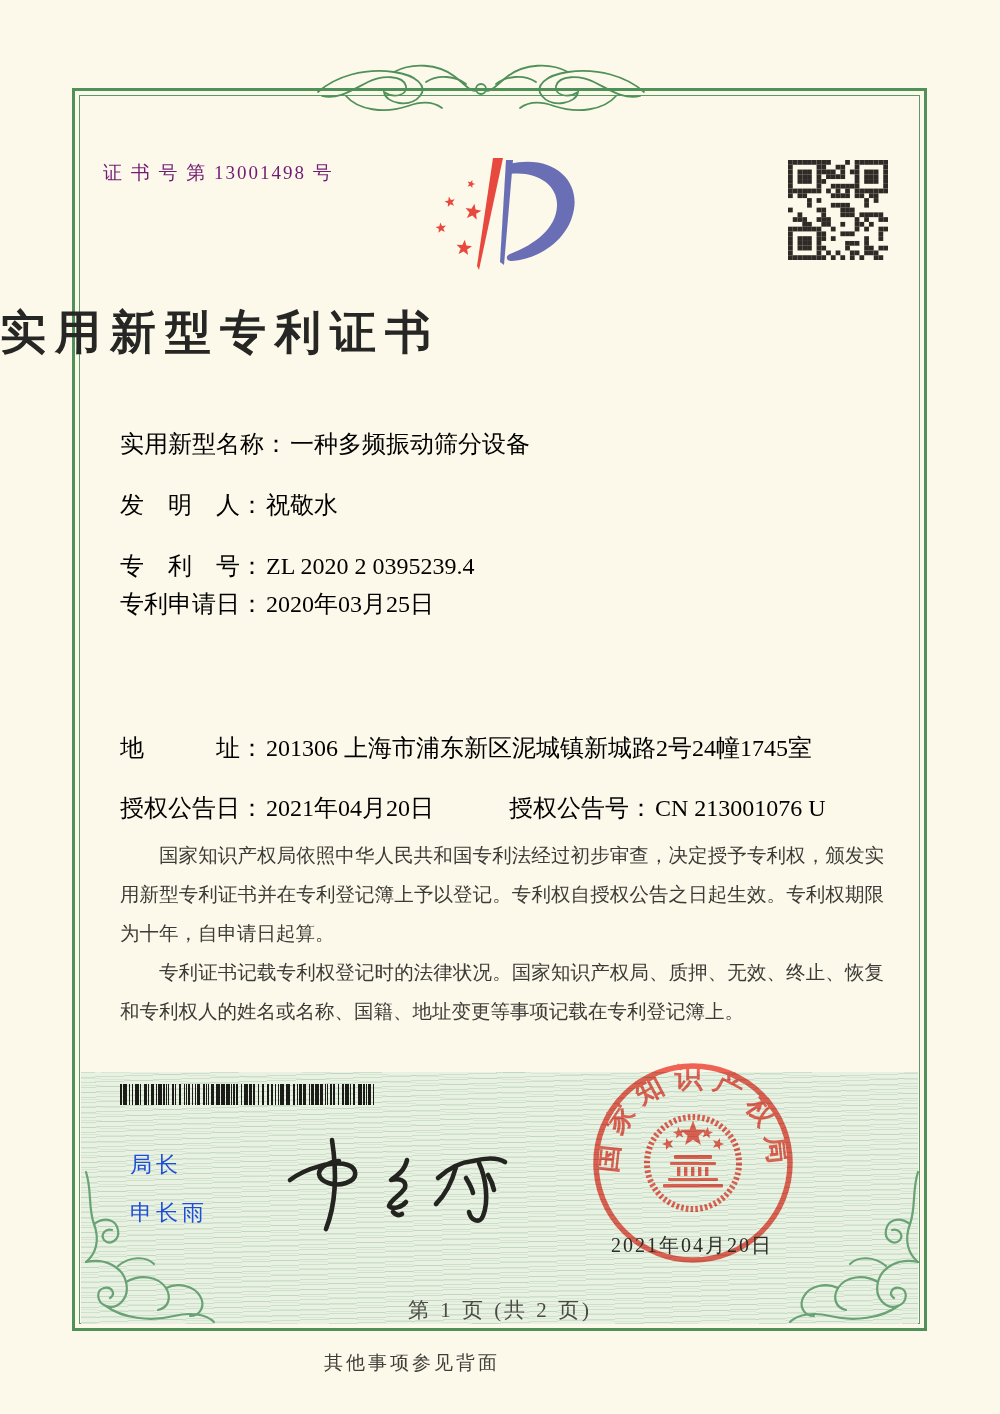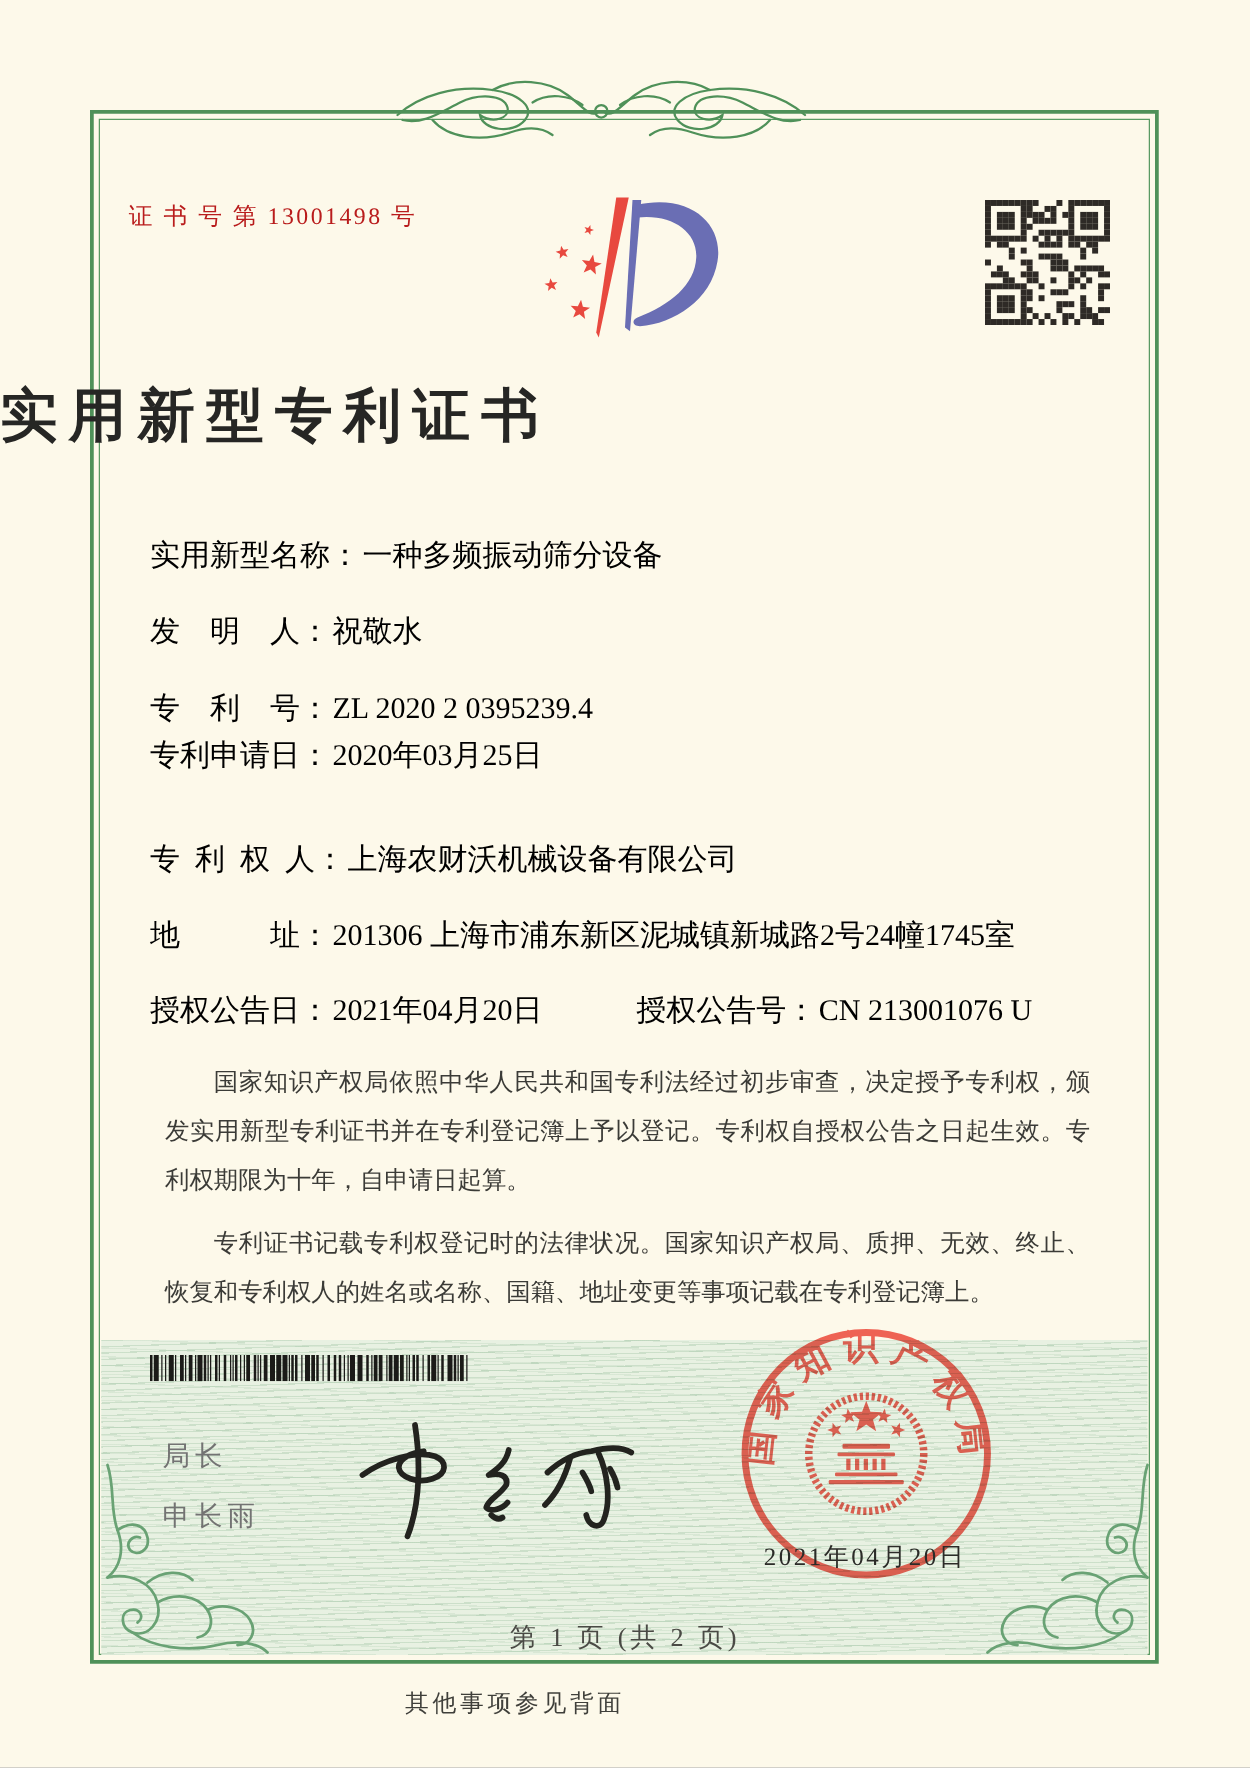--- a/index.html
+++ b/index.html
@@ -25,21 +25,21 @@
   
   .green-band{
     position:absolute;left:81px;top:1072px;width:837px;height:252px;
     background-color:#e8f1e2;
     background-image:
       repeating-linear-gradient(178deg, rgba(104,160,115,.22) 0 1px, rgba(104,160,115,0) 1px 5px),
       repeating-linear-gradient(182deg, rgba(104,160,115,.12) 0 1px, rgba(104,160,115,0) 1px 7px);
   }
   .cert-no{
     position:absolute;left:103px;top:160px;
-    font-size:19px;letter-spacing:2px;color:#b91c1c;
+    font-size:19px;letter-spacing:2px;color:#701a75;
   }
   .logo{position:absolute;left:425px;top:146px;}
   .qr{position:absolute;left:788px;top:160px;}
   .doc-title{
     position:absolute;left:0;top:302px;width:896px;
     font-size:46px;font-weight:bold;
     letter-spacing:9px;color:#262624;
   }
   .field{
     position:absolute;left:120px;width:780px;
@@ -47,25 +47,25 @@
   }
   .field .lbl{margin-right:2px;}
   .f0{top:428px;} .f1{top:489px;} .f2{top:550px;}
   .f3{top:588px;} .f4{top:671px;} .f5{top:708px;margin-top:24px;}
   .f6{top:792px;}
   .grant-right{position:absolute;left:377px;margin-left:12px;}
   .body-text{
     position:absolute;left:120px;top:836px;width:764px;
     font-size:19.5px;line-height:39px;text-align:justify;color:#3b3b37;
   }
-  .body-text p{margin:12px;text-indent:2em;font-family:Liberation Mono, monospace;}
+  .body-text p{margin:0;text-indent:2em;}
   .barcode{position:absolute;left:120px;top:1084px;}
   .signer{
     position:absolute;left:130px;top:1150px;
-    font-size:22px;color:#737373;
+    font-size:22px;color:#1d4ed8;
     font-family:Liberation Mono, monospace;
   }
   .signer div{margin-bottom:18px;letter-spacing:4px;}
   .signature{position:absolute;left:272px;top:1116px;}
   .seal{position:absolute;left:590px;top:1060px;opacity:.9;mix-blend-mode:multiply;}
   .seal-date{
     position:absolute;left:611px;top:1232px;
     font-size:20px;letter-spacing:2px;color:#2b2b28;
   }
   .page-indicator{
@@ -378,23 +378,20 @@
   </div>
   <div class="field f1">
     <span class="lbl">发　明　人：</span><span class="val">祝敬水</span>
   </div>
   <div class="field f2">
     <span class="lbl">专　利　号：</span><span class="val">ZL 2020 2 0395239.4</span>
   </div>
   <div class="field f3">
     <span class="lbl">专利申请日：</span><span class="val">2020年03月25日</span>
   </div>
-  <div class="field f4">
-    <span class="lbl">专 利 权 人：</span><span class="val">上海农财沃机械设备有限公司</span>
-  </div>
   <div class="field f5">
     <span class="lbl">地　　　址：</span><span class="val">201306 上海市浦东新区泥城镇新城路2号24幢1745室</span>
   </div>
   <div class="field f6">
     <span class="lbl">授权公告日：</span><span>2021年04月20日</span>
     <span class="grant-right">
       <span class="lbl">授权公告号：</span><span>CN 213001076 U</span>
     </span>
   </div>
 

